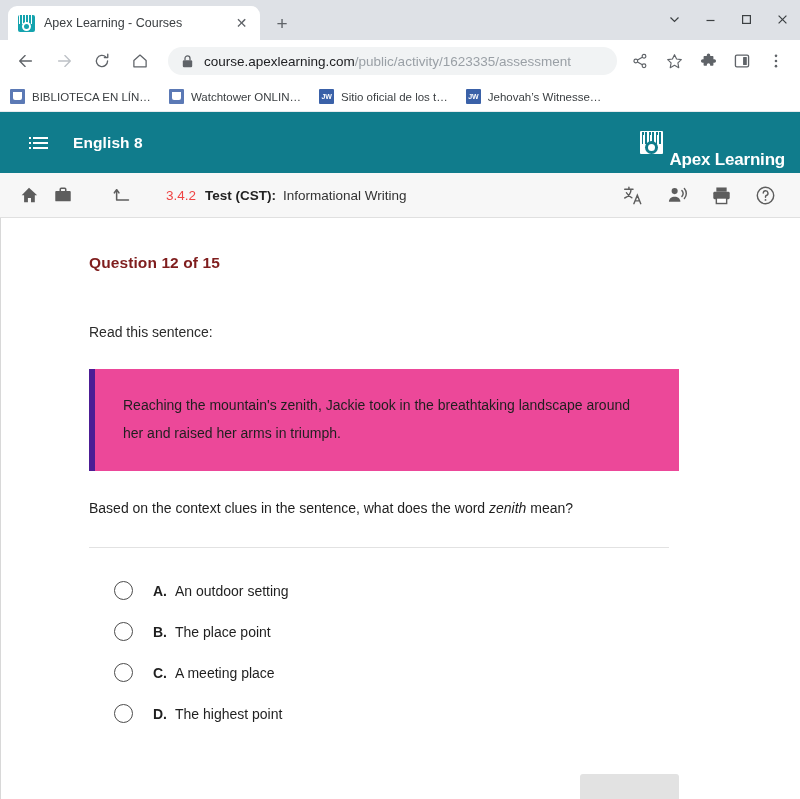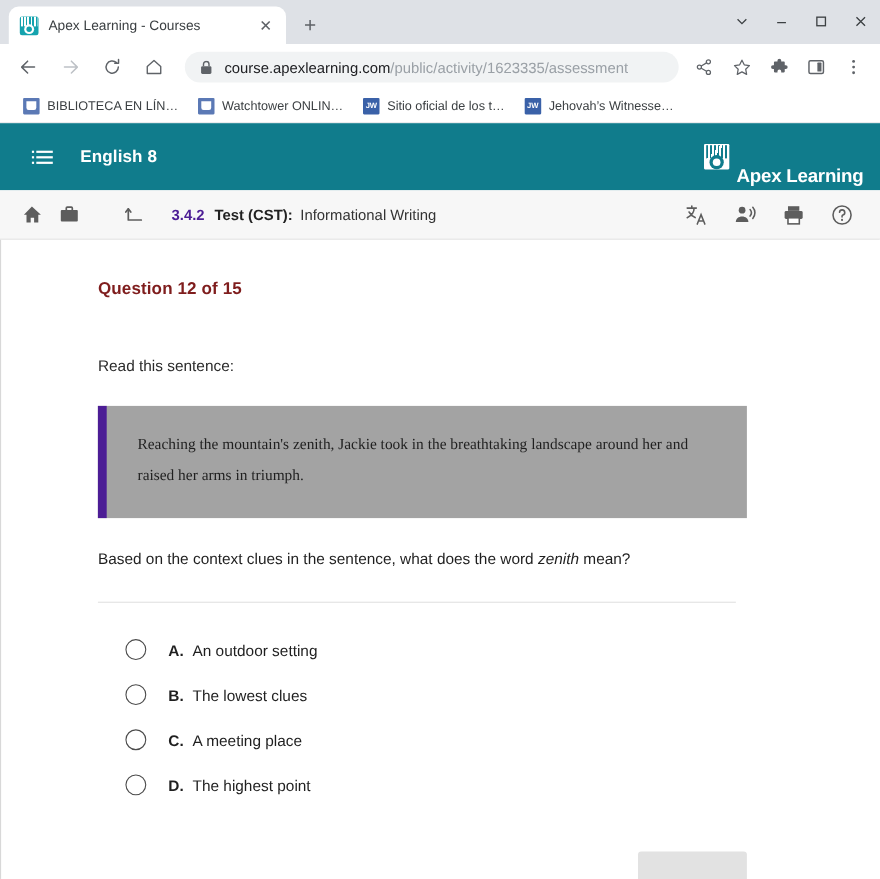--- a/index.html
+++ b/index.html
@@ -180,21 +180,21 @@
     flex: none;
     margin: 0 2px;
   }
 
   
   .bookmarks {
     height: 29px;
     background: #ffffff;
     display: flex;
     align-items: center;
-    padding: 0 21px;
+    padding: 0 10px;
     flex: none;
     border-bottom: 1px solid #e8eaed;
   }
   .bm {
     display: flex;
     align-items: center;
     margin-right: 18px;
     white-space: nowrap;
   }
   .bm-ico {
@@ -333,23 +333,23 @@
     width: 34px;
     height: 34px;
     display: flex;
     align-items: center;
     justify-content: center;
     color: #5d5d5d;
     flex: none;
   }
   .crumb-num {
     font-size: 13.5px;
-    font-weight: 700;
-    color: #4c1d95;
-    margin-left: 16px;
+    font-weight: 400;
+    color: #ef4444;
+    margin-left: 26px;
   }
   .crumb-type {
     font-size: 13.5px;
     font-weight: 700;
     color: #222;
     margin-left: 9px;
   }
   .crumb-title {
     font-size: 13.5px;
     color: #333;
@@ -381,26 +381,25 @@
     color: #7f1d1d;
     margin: 0 0 52px 0;
     letter-spacing: 0.1px;
   }
   .prompt {
     font-size: 14px;
     color: #2b2b2b;
     margin: 0 0 29px 0;
   }
   .quote {
-    background: #a3a3a3;
-    border-left: 8px solid #4c1d95;
+    background: #ec4899;
+    border-left: 6px solid #4c1d95;
     padding: 22px 28px 24px 28px;
     margin: 0 0 0 0;
     max-width: 580px;
-    font-family: Liberation Serif, serif;
   }
   .quote p {
     margin: 0;
     font-size: 14px;
     line-height: 2.0;
     color: #1f1f1f;
   }
   .question {
     font-size: 14px;
     color: #1f1f1f;
@@ -670,21 +669,21 @@
 
         <div class="options">
           <div class="option">
             <span class="radio"></span>
             <span class="opt-letter">A.</span>
             <span class="opt-text">An outdoor setting</span>
           </div>
           <div class="option">
             <span class="radio"></span>
             <span class="opt-letter">B.</span>
-            <span class="opt-text">The lowest clues</span>
+            <span class="opt-text">The place point</span>
           </div>
           <div class="option">
             <span class="radio"></span>
             <span class="opt-letter">C.</span>
             <span class="opt-text">A meeting place</span>
           </div>
           <div class="option">
             <span class="radio"></span>
             <span class="opt-letter">D.</span>
             <span class="opt-text">The highest point</span>

